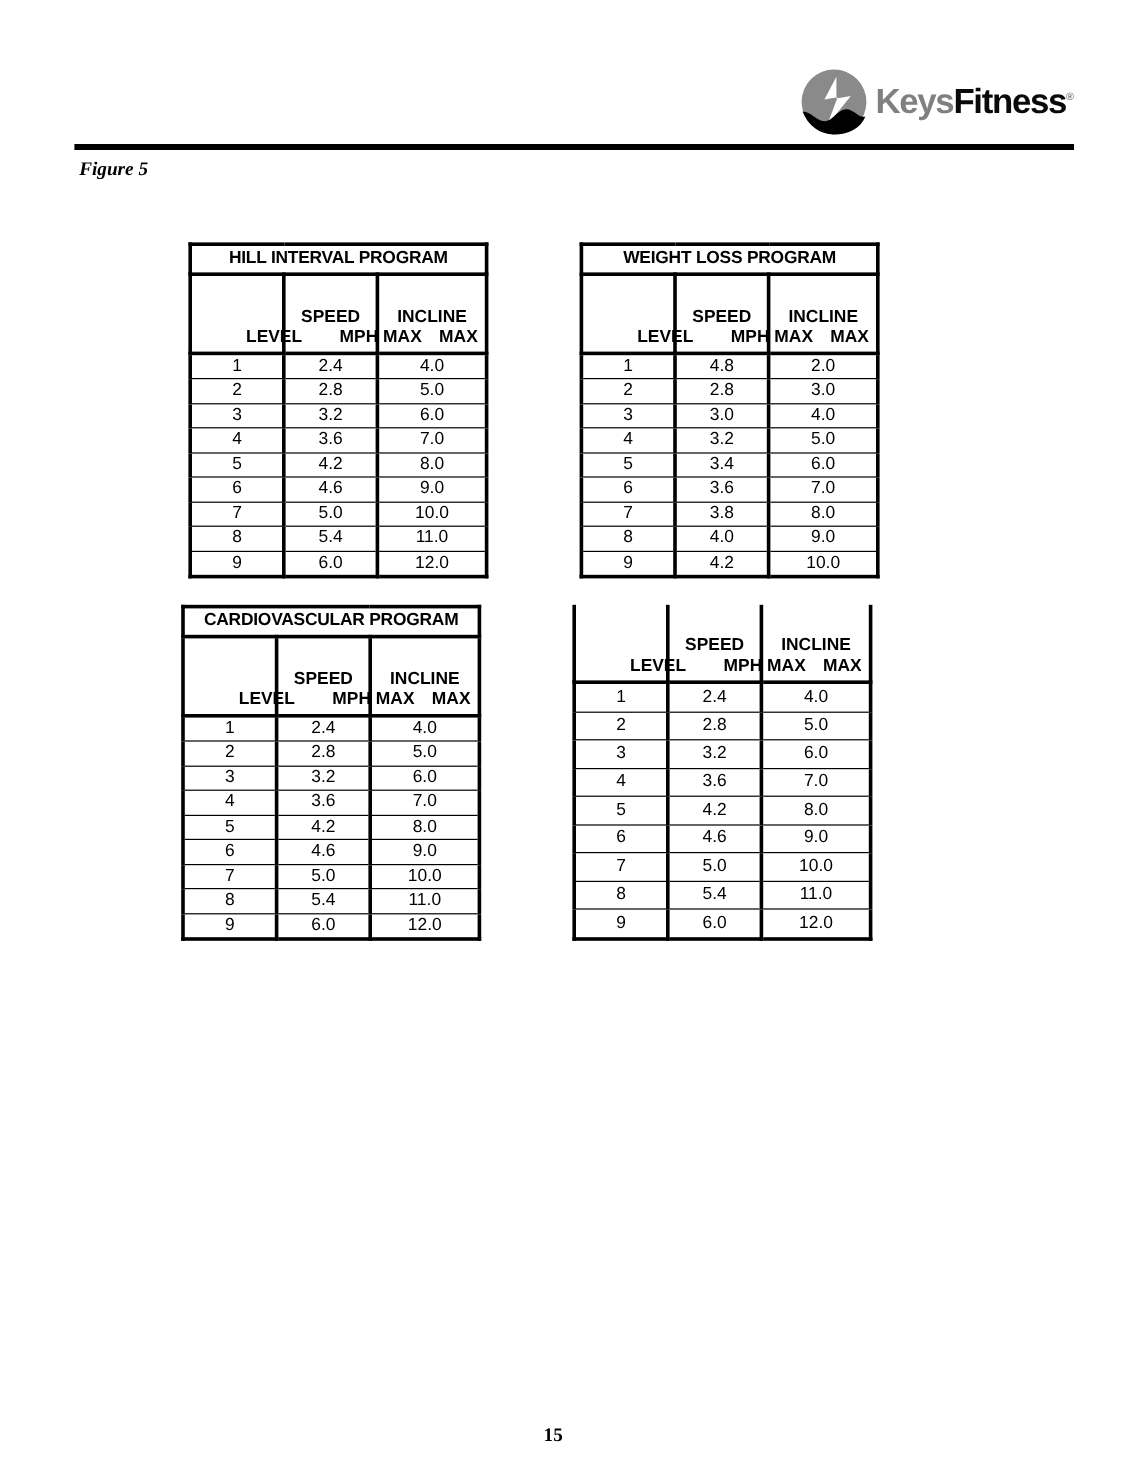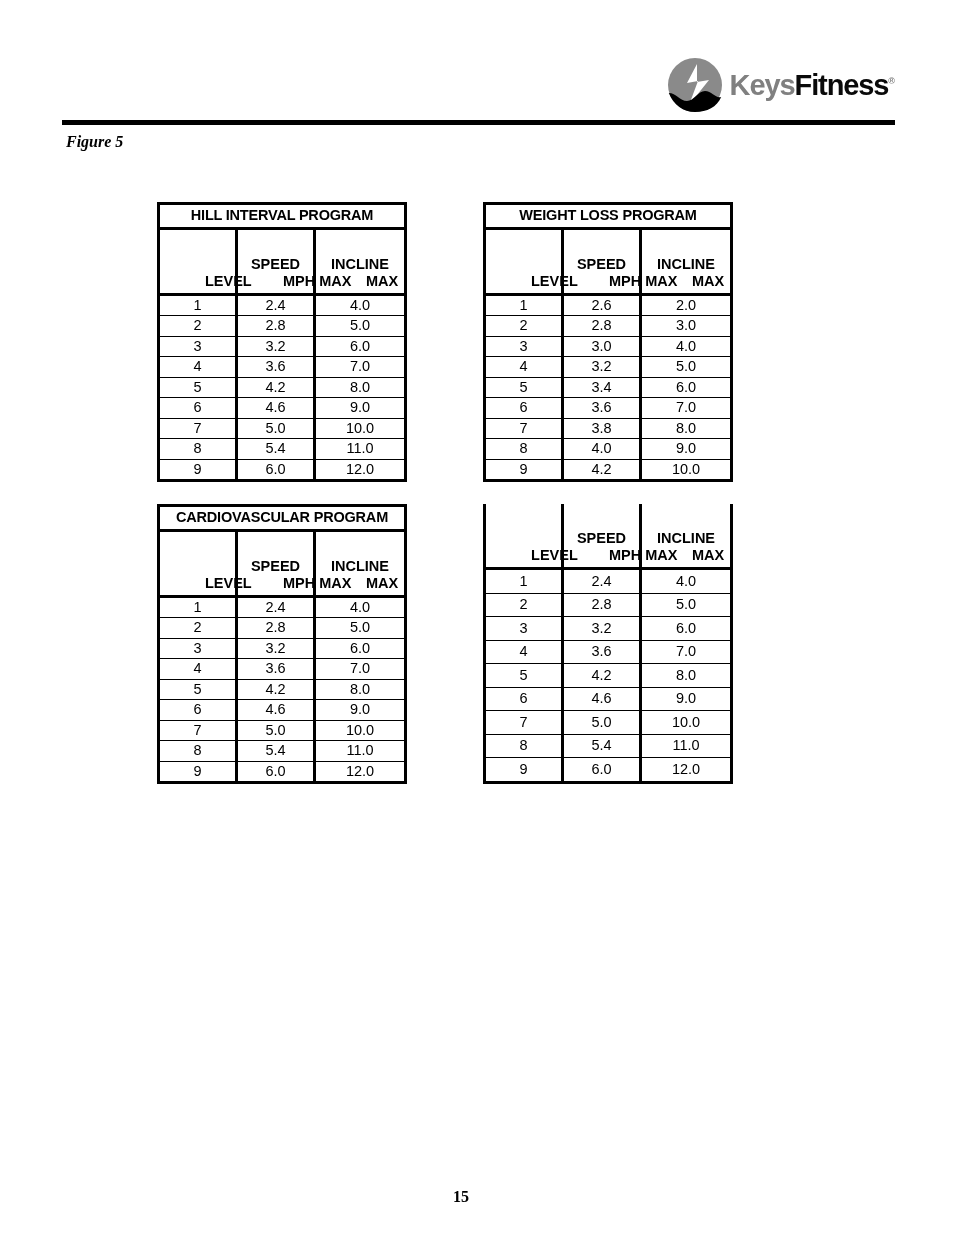--- a/index.html
+++ b/index.html
@@ -93,20 +93,21 @@
     left: 157px;
     top: 202px;
     width: 570px;
   }
   .table-row-group {
     display: flex;
     gap: 76px;
   }
   .table-row-group + .table-row-group {
     margin-top: 22px;
+    justify-content: flex-end;
   }
 
   .program-table {
     width: 247px;
     border-collapse: collapse;
     table-layout: fixed;
     background: #ffffff;
   }
   .program-table col.c-level   { width: 78px; }
   .program-table col.c-speed   { width: 78px; }
@@ -284,21 +285,21 @@
           </th>
           <th class="hdr-cell">
             <span class="hdr-l1">INCLINE</span>
             <span class="hdr-l2">MAX</span>
           </th>
         </tr>
       </thead>
       <tbody>
           <tr>
             <td class="data-cell">1</td>
-            <td class="data-cell">2.6</td>
+            <td class="data-cell">4.8</td>
             <td class="data-cell">2.0</td>
           </tr>
           <tr>
             <td class="data-cell">2</td>
             <td class="data-cell">2.8</td>
             <td class="data-cell">3.0</td>
           </tr>
           <tr>
             <td class="data-cell">3</td>
             <td class="data-cell">3.0</td>

